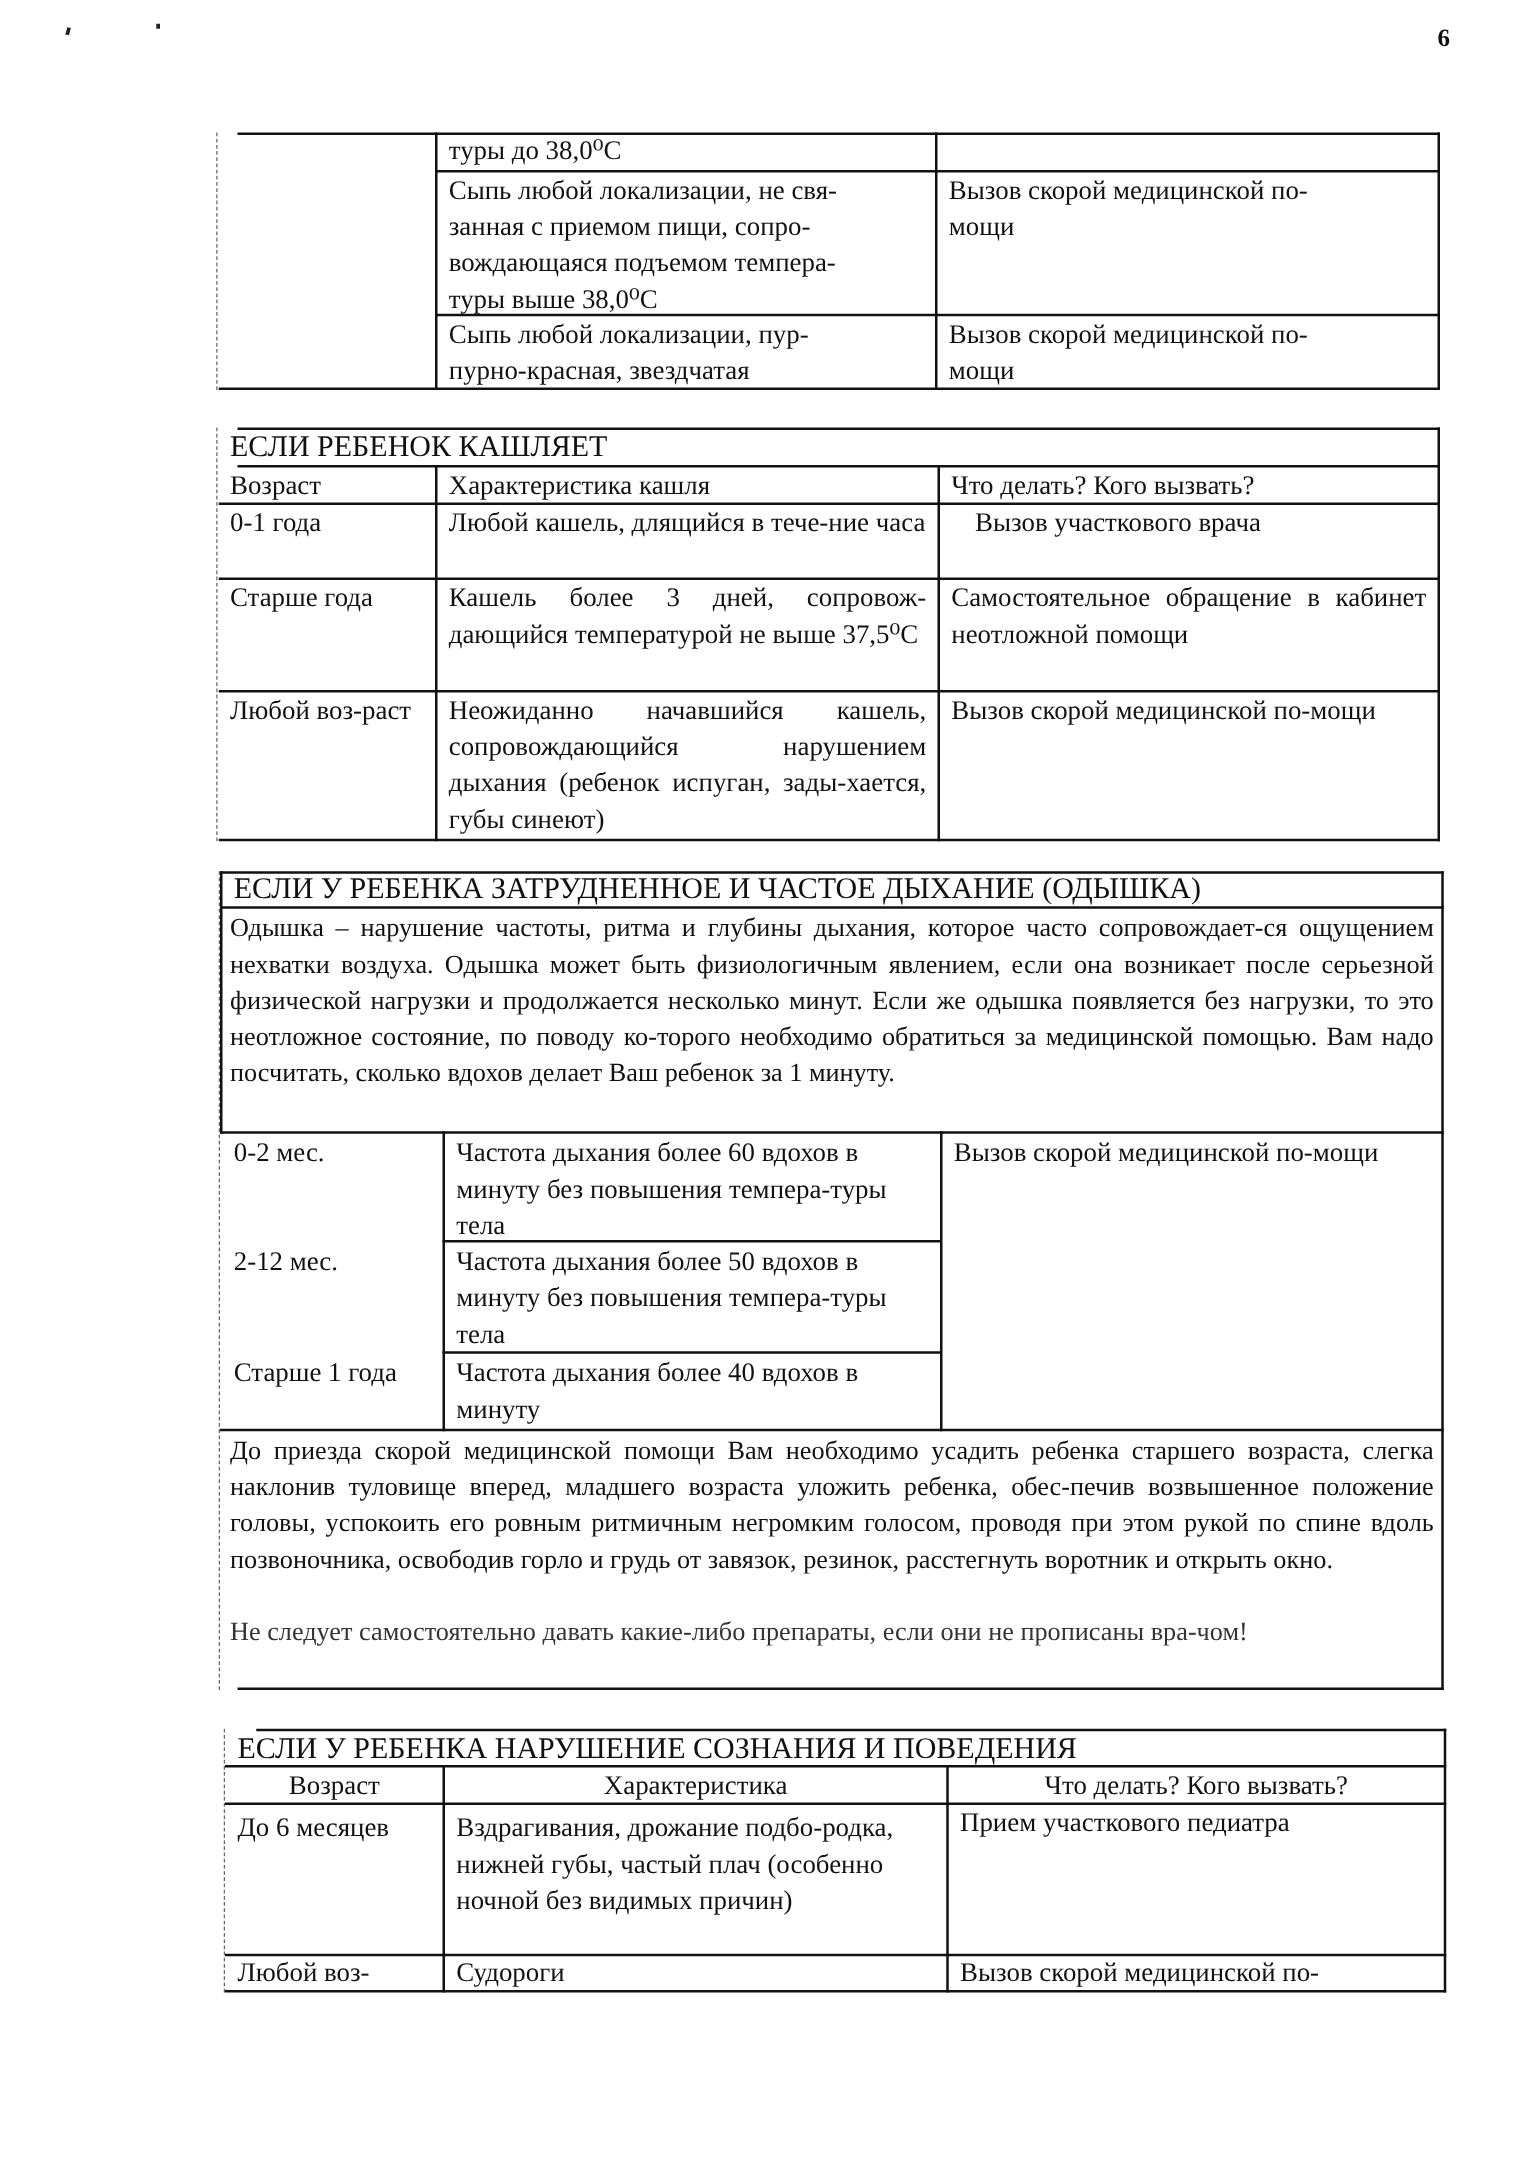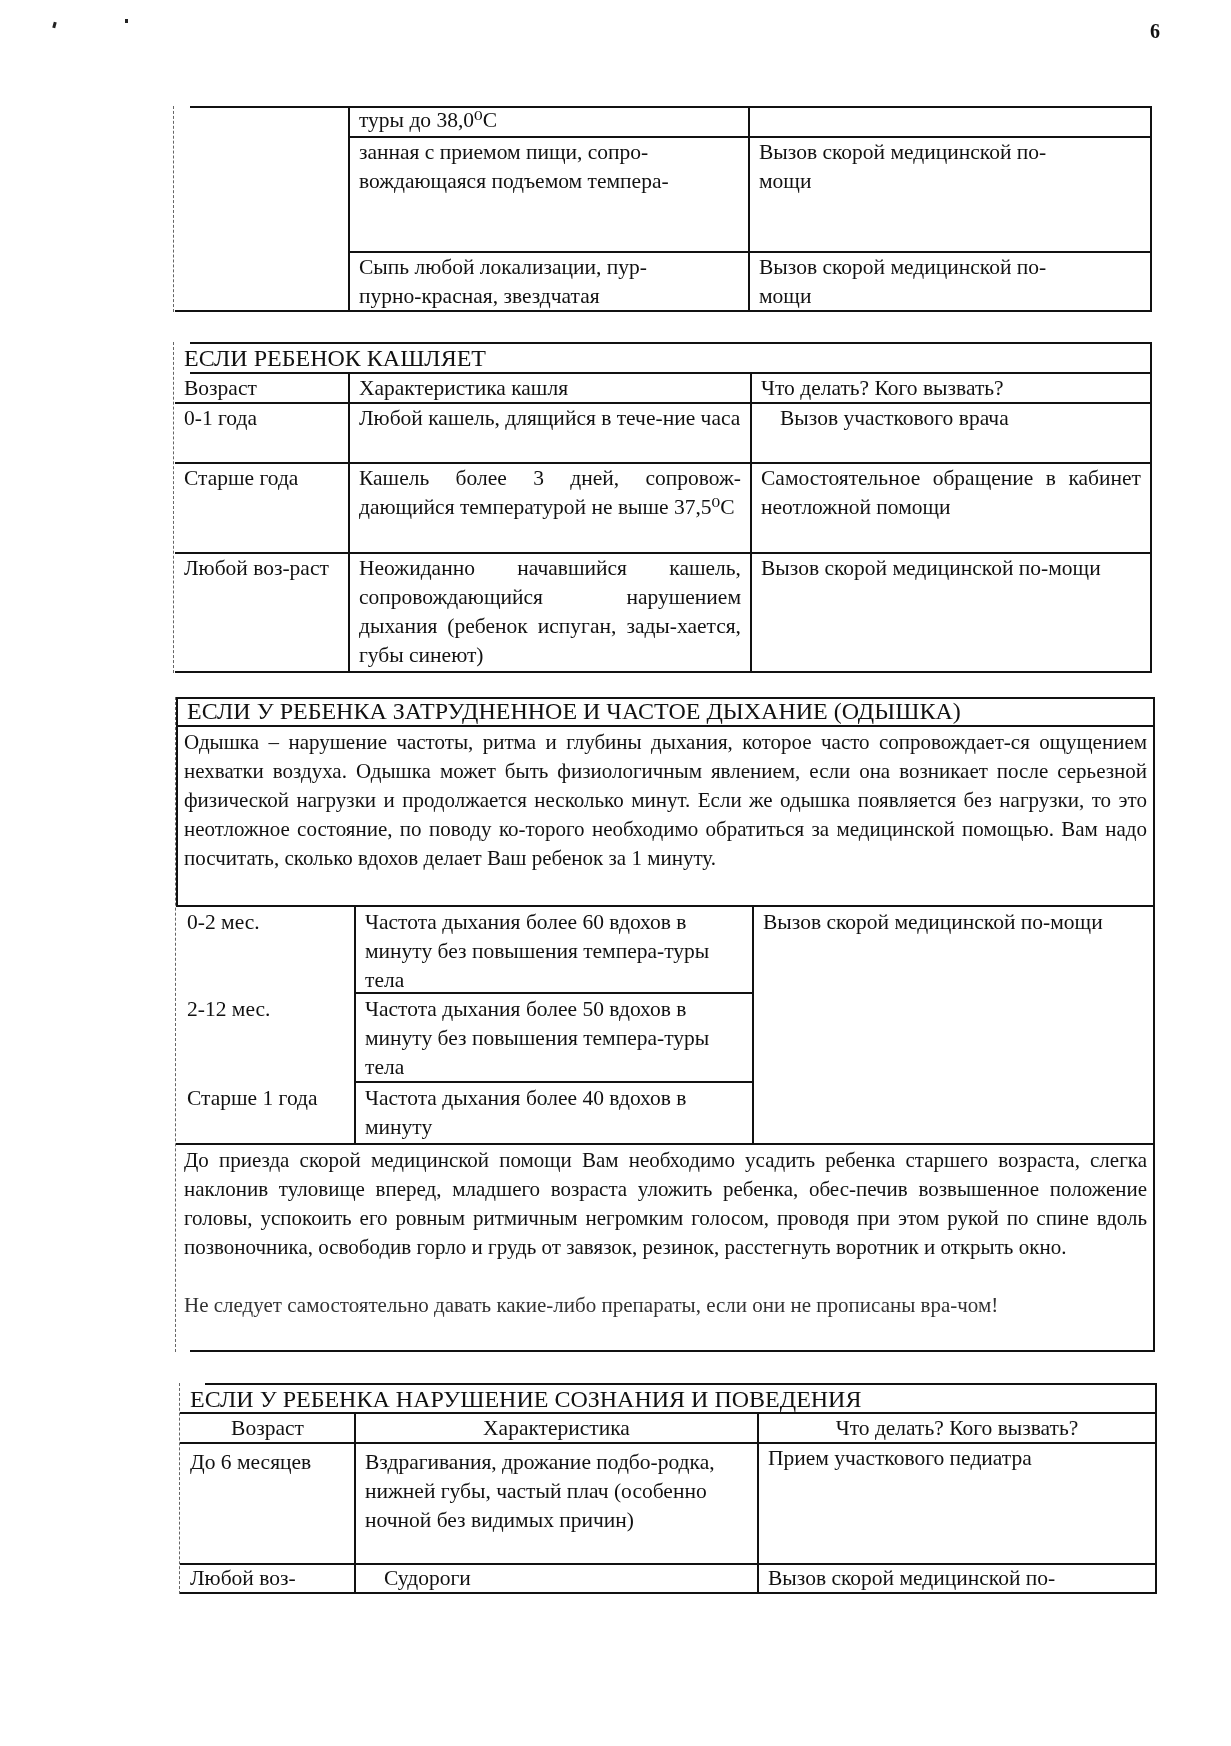--- a/index.html
+++ b/index.html
@@ -31,22 +31,24 @@
   <div class="ln h" style="left:175px;top:310px;width:977px;"></div>
   <div class="dash-v" style="left:173px;top:106px;height:206px;"></div>
   <div class="ln v" style="left:348px;top:106px;height:206px;"></div>
   <div class="ln v" style="left:748px;top:106px;height:206px;"></div>
   <div class="ln v" style="left:1150px;top:106px;height:206px;"></div>
 
   <div class="cell" style="left:350px;top:106px;width:398px;">
     <p>туры до 38,0⁰С</p>
   </div>
   <div class="cell" style="left:350px;top:138px;width:398px;">
+    <p>Сыпь любой локализации, не свя-</p>
     <p>занная с приемом пищи, сопро-</p>
     <p>вождающаяся подъемом темпера-</p>
+    <p>туры выше 38,0⁰С</p>
   </div>
   <div class="cell" style="left:750px;top:138px;width:400px;">
     <p>Вызов скорой медицинской по-</p>
     <p>мощи</p>
   </div>
   <div class="cell" style="left:350px;top:253px;width:398px;">
     <p>Сыпь любой локализации, пур-</p>
     <p>пурно-красная, звездчатая</p>
   </div>
   <div class="cell" style="left:750px;top:253px;width:400px;">
@@ -131,15 +133,15 @@
 
   <div class="cell center" style="left:181px;top:1414px;width:173px;">Возраст</div>
   <div class="cell center" style="left:356px;top:1414px;width:401px;">Характеристика</div>
   <div class="cell center" style="left:759px;top:1414px;width:396px;">Что делать? Кого вызвать?</div>
 
   <div class="cell" style="left:181px;top:1448px;width:173px;">До 6 месяцев</div>
   <div class="cell" style="left:356px;top:1448px;width:401px;">Вздрагивания, дрожание подбо-родка, нижней губы, частый плач (особенно ночной без видимых причин)</div>
   <div class="cell" style="left:759px;top:1444px;width:464px;">Прием участкового педиатра</div>
 
   <div class="cell" style="left:181px;top:1564px;width:173px;">Любой воз-</div>
-  <div class="cell" style="left:356px;top:1564px;width:401px;margin-left:19px;">Судороги</div>
+  <div class="cell" style="left:356px;top:1564px;width:401px;">Судороги</div>
   <div class="cell" style="left:759px;top:1564px;width:396px;">Вызов скорой медицинской по-</div>
 </div>
 
 </body></html>

